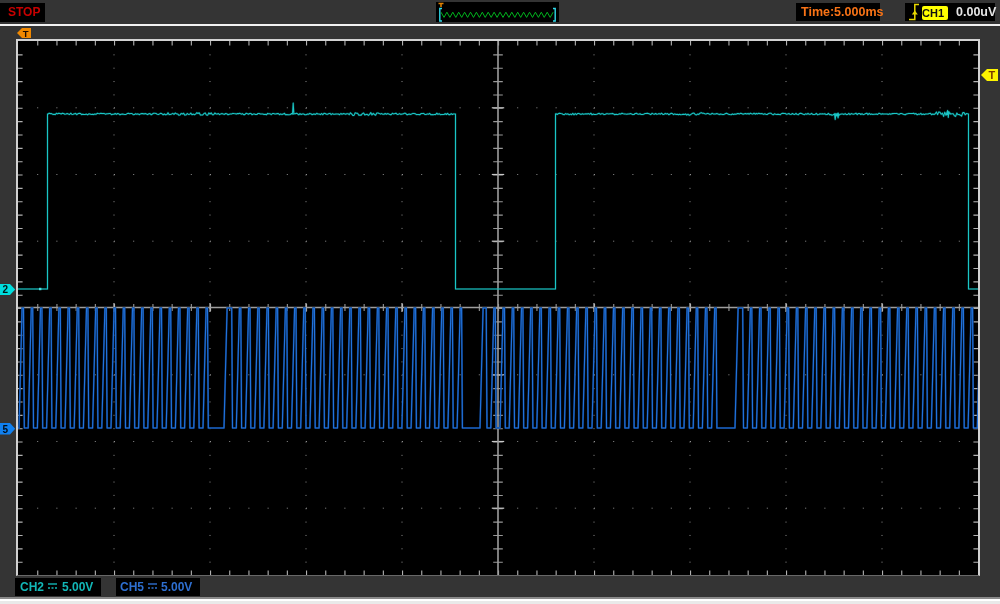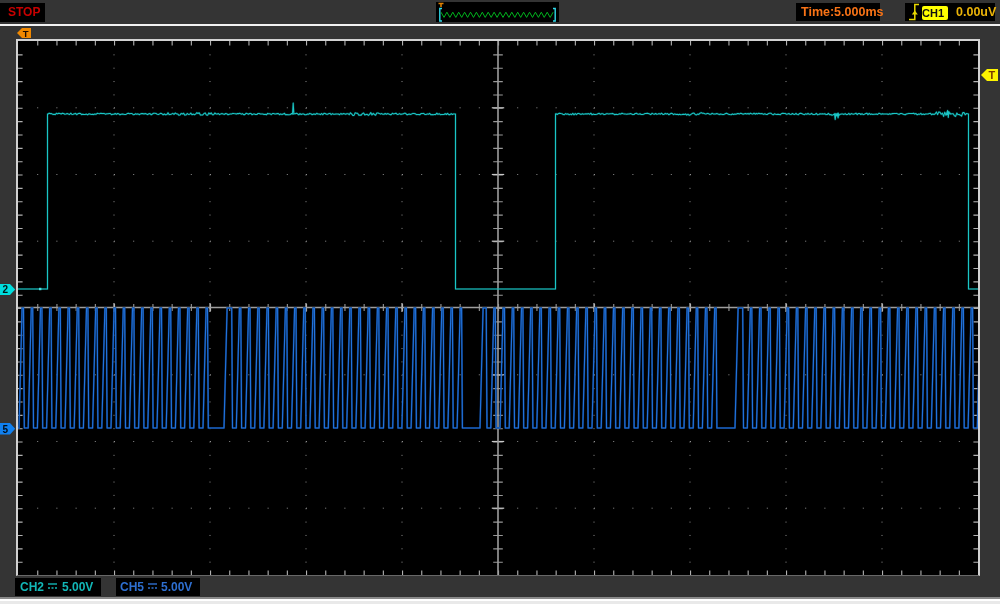--- a/index.html
+++ b/index.html
@@ -20,21 +20,21 @@
 
 <div class="blk" style="left:796px;top:3px;width:84px;height:18px"></div>
 <div class="abs" style="left:801px;top:3px;height:20px;line-height:18px;color:#f97316;font-size:12.5px;font-weight:bold">Time:5.000ms</div>
 
 <div class="blk" style="left:905px;top:3px;width:90px;height:18px"></div>
 <svg class="abs" style="left:906px;top:3px" width="16" height="18" viewBox="0 0 16 18">
 <path d="M3 16.5 H8.8 V1.5 H13" stroke="#e8d800" stroke-width="1.5" fill="none"></path>
 <polygon points="5.8,11.5 11.8,11.5 8.8,7.5" fill="#e8d800"></polygon>
 </svg>
 <div class="abs" style="left:922px;top:5.5px;width:26px;height:14px;background:#ffff00;border-radius:2px;color:#111;font-size:11px;font-weight:bold;line-height:14px">CH1</div>
-<div class="abs" style="left:956px;top:3px;height:18px;line-height:18px;color:#eab308;font-size:12.5px;font-weight:bold">0.00uV</div>
+<div class="abs" style="left:956px;top:3px;height:18px;line-height:18px;color:#e5e5e5;font-size:12.5px;font-weight:bold">0.00uV</div>
 
 <div class="abs" style="left:0;top:23.5px;width:1000px;height:2px;background:#f2f2f2"></div>
 
 <div class="abs" style="left:16px;top:39px;width:964px;height:537px;background:#000;border-left:2px solid #d2d2d2;border-top:2px solid #d2d2d2;border-right:2px solid #d2d2d2;border-bottom:1px solid #686868"></div>
 <svg width="960" height="534" viewBox="0 0 960 534" style="position:absolute;left:18px;top:41px;background:#000">
     <line x1="19.2" y1="66.8" x2="942" y2="66.8" stroke="#8e8e8e" stroke-width="1" stroke-dasharray="1 18.2"></line>
     <line x1="19.2" y1="133.5" x2="942" y2="133.5" stroke="#8e8e8e" stroke-width="1" stroke-dasharray="1 18.2"></line>
     <line x1="19.2" y1="200.2" x2="942" y2="200.2" stroke="#8e8e8e" stroke-width="1" stroke-dasharray="1 18.2"></line>
     <line x1="19.2" y1="333.8" x2="942" y2="333.8" stroke="#8e8e8e" stroke-width="1" stroke-dasharray="1 18.2"></line>
     <line x1="19.2" y1="400.5" x2="942" y2="400.5" stroke="#8e8e8e" stroke-width="1" stroke-dasharray="1 18.2"></line>

